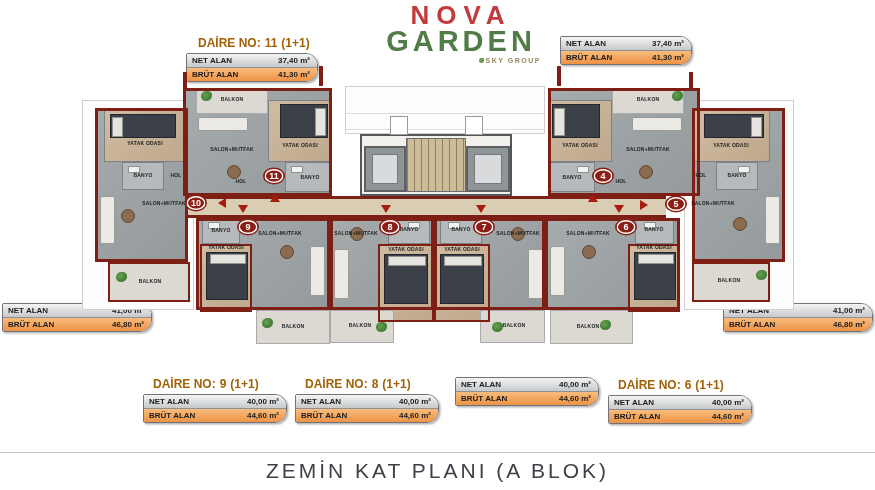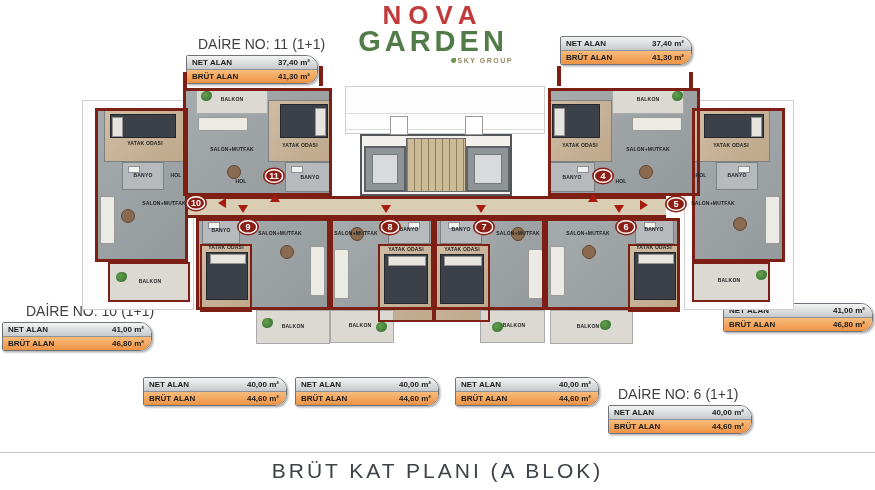--- a/index.html
+++ b/index.html
@@ -1,29 +1,29 @@
 <!DOCTYPE html>
 <html><head>
 <meta charset="utf-8">
 <style>
   html,body{margin:0;padding:0;}
   body{width:875px;height:490px;position:relative;overflow:hidden;background:#fff;
        font-family:"Liberation Sans",sans-serif;}
   .abs{position:absolute;box-sizing:border-box;}
 
   
-  .logo{left:345px;top:2px;width:176px;text-align:center;}
+  .logo{left:373px;top:2px;width:176px;text-align:center;}
   .logo .nova{font-size:26px;font-weight:bold;letter-spacing:7px;color:#c23a3c;line-height:1.0;}
   .logo .garden{font-size:29px;font-weight:bold;letter-spacing:4px;color:#517c47;line-height:0.95;}
   .logo .group{font-size:7px;color:#96875f;letter-spacing:1.5px;text-align:right;padding-right:8px;margin-top:1px;font-weight:bold;}
   .leaf{display:inline-block;width:5px;height:5px;border-radius:50% 0 50% 50%;background:#6a9a50;margin-right:2px;}
 
   
   .card{width:146px;}
-  .card .t{font-size:14px;font-weight:normal;color:#404040;white-space:nowrap;margin-bottom:3px;}
+  .card .t{font-size:12px;font-weight:bold;color:#a16207;white-space:nowrap;margin-bottom:3px;}
   .card .t span{margin-right:4px;}
   .ibox{border:1px solid #70747a;border-radius:2px 12px 12px 2px;overflow:hidden;
         box-shadow:1.5px 1.5px 2px rgba(0,0,0,.3);}
   .row{display:flex;justify-content:space-between;align-items:center;
        font-size:8px;font-weight:bold;color:#1c1c1c;padding:1.5px 7px 1.5px 5px;height:10px;}
   .row.net{background:linear-gradient(#f4f4f4,#c6c9cb);border-bottom:1px solid #8d9094;}
   .row.brut{background:linear-gradient(#f8bc7c,#ee9345);}
 
   
   .fline{left:0;top:452px;width:875px;height:1px;background:#c4c4c4;}
@@ -95,21 +95,20 @@
         <span>37,40 m²</span>
       </div>
     <div class="row brut">
         <span>BRÜT ALAN</span>
         <span>41,30 m²</span>
       </div>
   </div>
 </div>
 
 <div class="abs card" style="left:2px;top:303px;width:150px;">
-  <div class="t" style="padding-left:24px;"><span>DAİRE NO:</span><span>10</span><span>(1+1)</span></div>
   <div class="ibox">
     <div class="row net">
         <span>NET ALAN</span>
         <span>41,00 m²</span>
       </div>
     <div class="row brut">
         <span>BRÜT ALAN</span>
         <span>46,80 m²</span>
       </div>
   </div>
@@ -122,33 +121,35 @@
         <span>41,00 m²</span>
       </div>
     <div class="row brut">
         <span>BRÜT ALAN</span>
         <span>46,80 m²</span>
       </div>
   </div>
 </div>
 
 <div class="abs card" style="left:143px;top:377px;width:144px;">
+  <div class="t" style="padding-left:10px;"><span>DAİRE NO:</span><span>9</span><span>(1+1)</span></div>
   <div class="ibox">
     <div class="row net">
         <span>NET ALAN</span>
         <span>40,00 m²</span>
       </div>
     <div class="row brut">
         <span>BRÜT ALAN</span>
         <span>44,60 m²</span>
       </div>
   </div>
 </div>
 
 <div class="abs card" style="left:295px;top:377px;width:144px;">
+  <div class="t" style="padding-left:10px;"><span>DAİRE NO:</span><span>8</span><span>(1+1)</span></div>
   <div class="ibox">
     <div class="row net">
         <span>NET ALAN</span>
         <span>40,00 m²</span>
       </div>
     <div class="row brut">
         <span>BRÜT ALAN</span>
         <span>44,60 m²</span>
       </div>
   </div>
@@ -160,21 +161,21 @@
         <span>NET ALAN</span>
         <span>40,00 m²</span>
       </div>
     <div class="row brut">
         <span>BRÜT ALAN</span>
         <span>44,60 m²</span>
       </div>
   </div>
 </div>
 
-<div class="abs card" style="left:608px;top:386px;width:144px;">
+<div class="abs card" style="left:608px;top:378px;width:144px;">
   <div class="t" style="padding-left:10px;"><span>DAİRE NO:</span><span>6</span><span>(1+1)</span></div>
   <div class="ibox">
     <div class="row net">
         <span>NET ALAN</span>
         <span>40,00 m²</span>
       </div>
     <div class="row brut">
         <span>BRÜT ALAN</span>
         <span>44,60 m²</span>
       </div>
@@ -380,13 +381,13 @@
   <div class="abs ar ar-d" style="left:150px;top:121px;"></div>
   <div class="abs ar ar-u" style="left:182px;top:110px;"></div>
   <div class="abs ar ar-d" style="left:293px;top:121px;"></div>
   <div class="abs ar ar-d" style="left:388px;top:121px;"></div>
   <div class="abs ar ar-u" style="left:500px;top:110px;"></div>
   <div class="abs ar ar-d" style="left:526px;top:121px;"></div>
   <div class="abs ar ar-r" style="left:552px;top:116px;"></div>
 </div>
 
 <div class="abs fline"></div>
-<div class="abs ftitle">BRÜT KAT PLANI (A BLOK)</div>
+<div class="abs ftitle">ZEMİN KAT PLANI (A BLOK)</div>
 
 </body></html>

